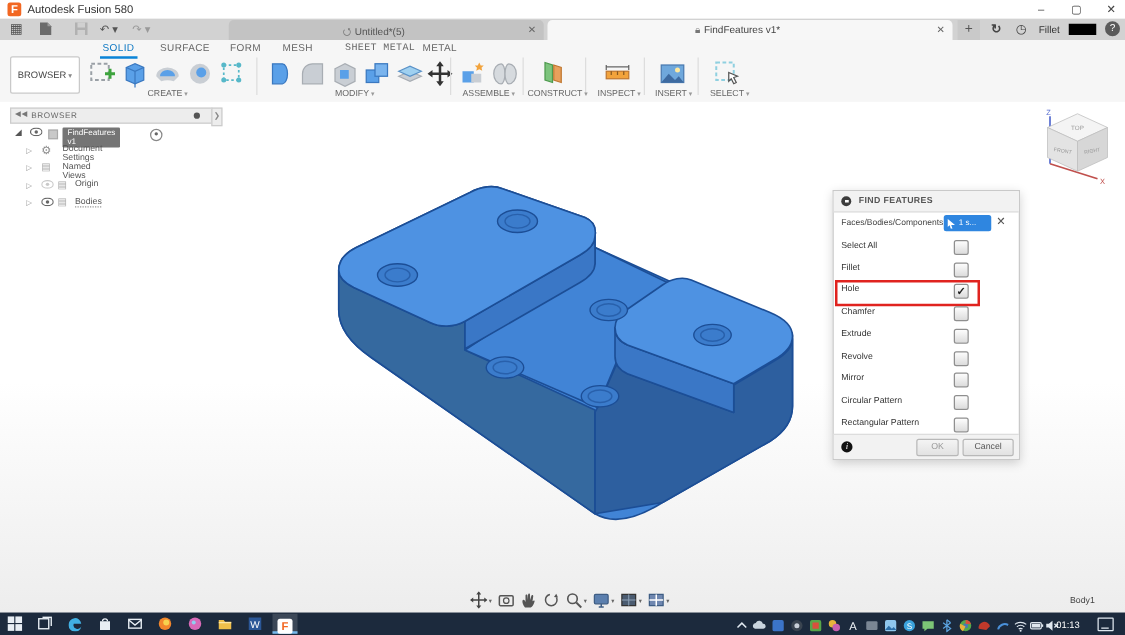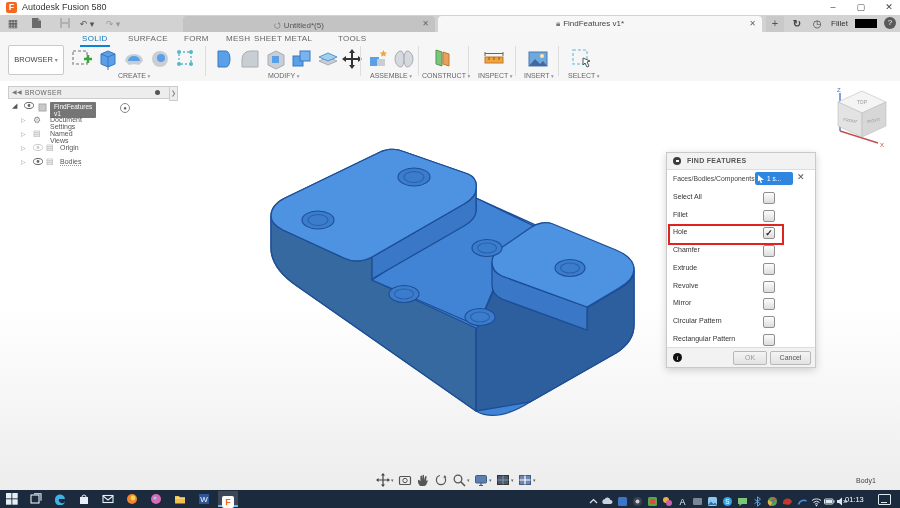--- a/index.html
+++ b/index.html
@@ -34,21 +34,21 @@
   #sync-icon::before{content:"↻";font-weight:bold;} #clock-icon::before{content:"◷";}
   #user-name{left:831px;top:4px;font-size:8px;color:#333;}
   #user-redact{left:855px;top:4px;width:22px;height:9px;background:#000;}
   #help-icon{left:884px;top:2px;width:12px;height:12px;border-radius:50%;background:#5a5a5a;color:#fff;
     font-size:8px;text-align:center;line-height:12px;}
   #help-icon::before{content:"?";}
   
   #ribbon{left:0;top:32px;width:900px;height:49px;background:#f6f6f6;border-bottom:1px solid #d9d9d9;}
   .rtab{top:2px;font-size:8px;color:#666;letter-spacing:.3px;padding:0 2px;}
   .rtab.active{color:#0a76c2;border-bottom:2px solid #0a84d8;padding-bottom:2px;}
-  #rt0{left:80px;} #rt1{left:126px;} #rt2{left:182px;} #rt3{left:224px;} #rt4{left:252px;} #rt5{left:336px;}
+  #rt0{left:80px;} #rt1{left:126px;} #rt2{left:182px;} #rt3{left:224px;} #rt4{left:274px;font-family:Liberation Mono, monospace;} #rt5{left:336px;}
   #design-btn{left:8px;top:13px;width:54px;height:28px;background:#fff;border:1px solid #c9c9c9;border-radius:2px;
     font-size:7.5px;color:#444;text-align:center;line-height:28px;}
   #design-btn::after{content:" ▾";font-size:6px;color:#888;}
   .grp-label{top:40px;font-size:7px;color:#666;}
   .grp-label::after{content:" ▾";font-size:5.5px;color:#999;}
   .rsep{top:14px;width:1px;height:30px;background:#ddd;}
   .ric{top:15px;width:24px;height:24px;}
   .ric svg{width:24px;height:24px;}
   
   #canvas{left:0;top:81px;width:900px;height:409px;background:linear-gradient(#ffffff 55%,#ededed);}
@@ -167,21 +167,21 @@
     <div id="user-redact" class="abs"></div>
     <div id="help-icon" class="abs"></div>
   </div>
 
   <div id="ribbon" class="abs">
     <div id="rt0" class="abs rtab active">SOLID</div>
     <div id="rt1" class="abs rtab">SURFACE</div>
     <div id="rt2" class="abs rtab">FORM</div>
     <div id="rt3" class="abs rtab">MESH</div>
     <div id="rt4" class="abs rtab">SHEET METAL</div>
-    <div id="rt5" class="abs rtab">TOOLS</div>
+    <div id="rt5" class="abs rtab">METAL</div>
 
     <div id="design-btn" class="abs">BROWSER</div>
 
     <div class="abs ric" style="left:70px">
       <svg viewBox="0 0 24 24">
           <rect x="3" y="4" width="14" height="13" fill="none" stroke="#9aa0a6" stroke-width="1.6" stroke-dasharray="3 2"></rect>
           <path d="M14,12 h8 M18,8 v8" stroke="#3da33d" stroke-width="2.4"></path>
         </svg>
     </div>
     <div class="abs ric" style="left:96px">

